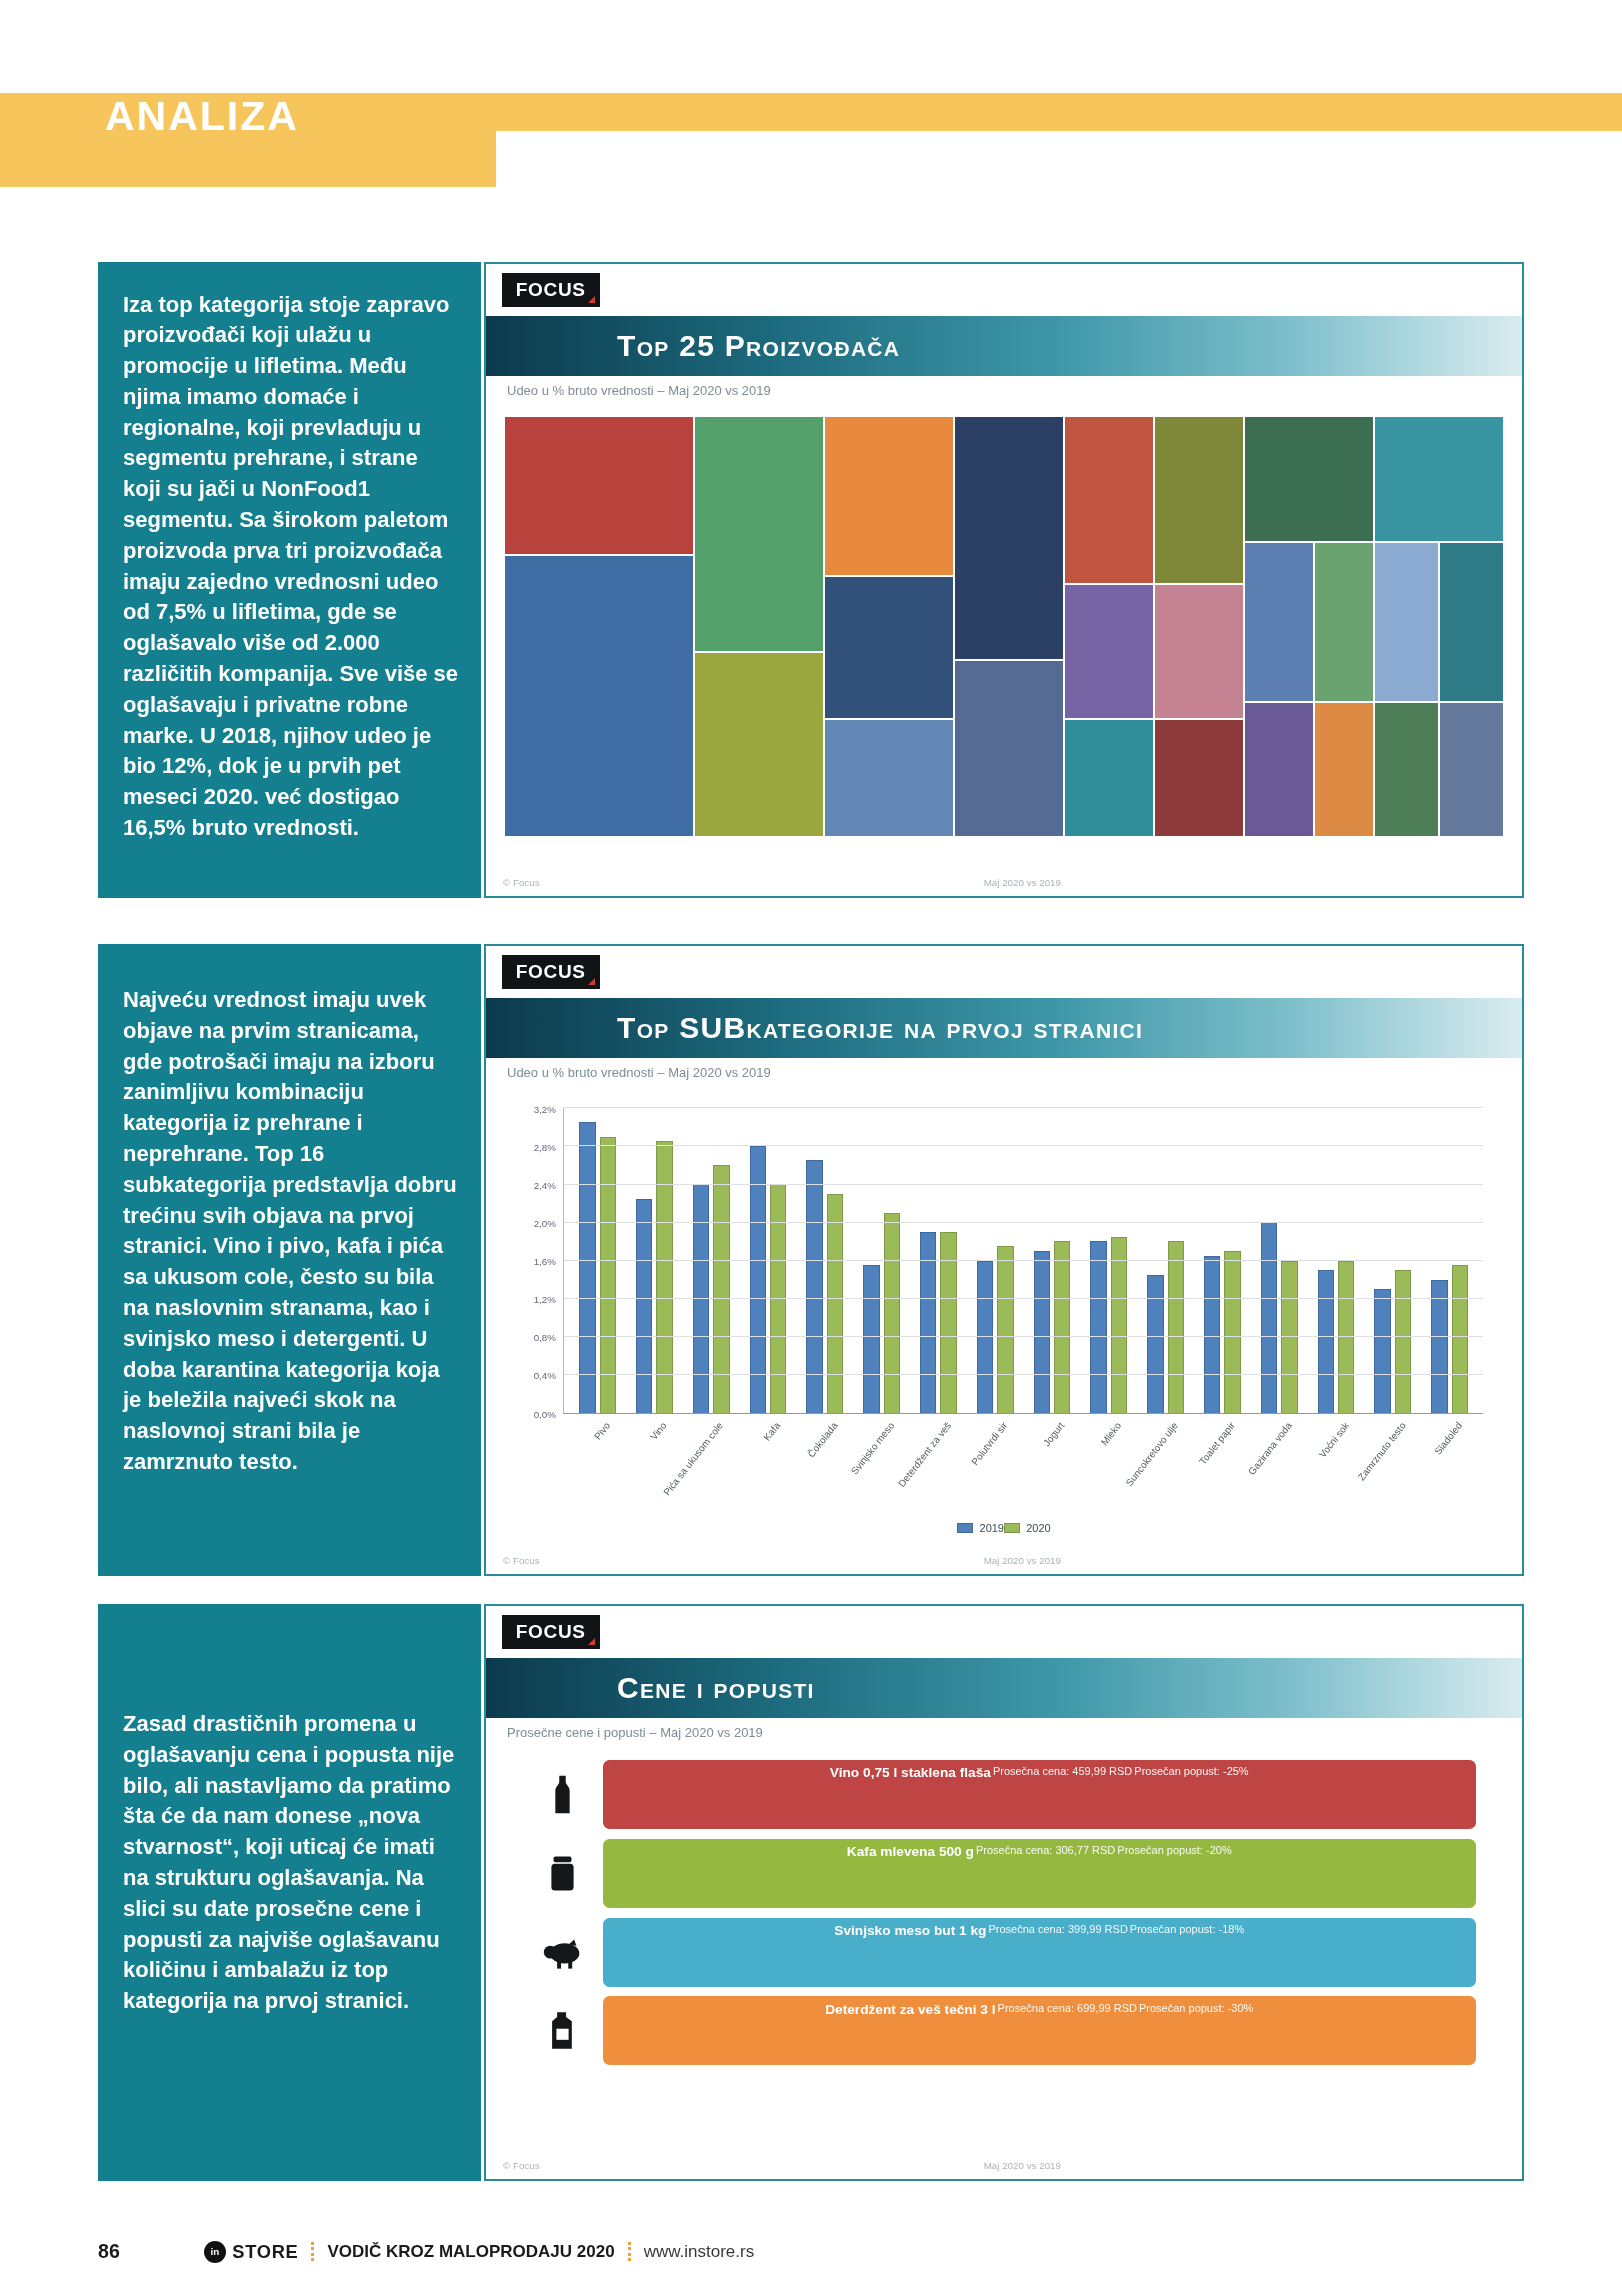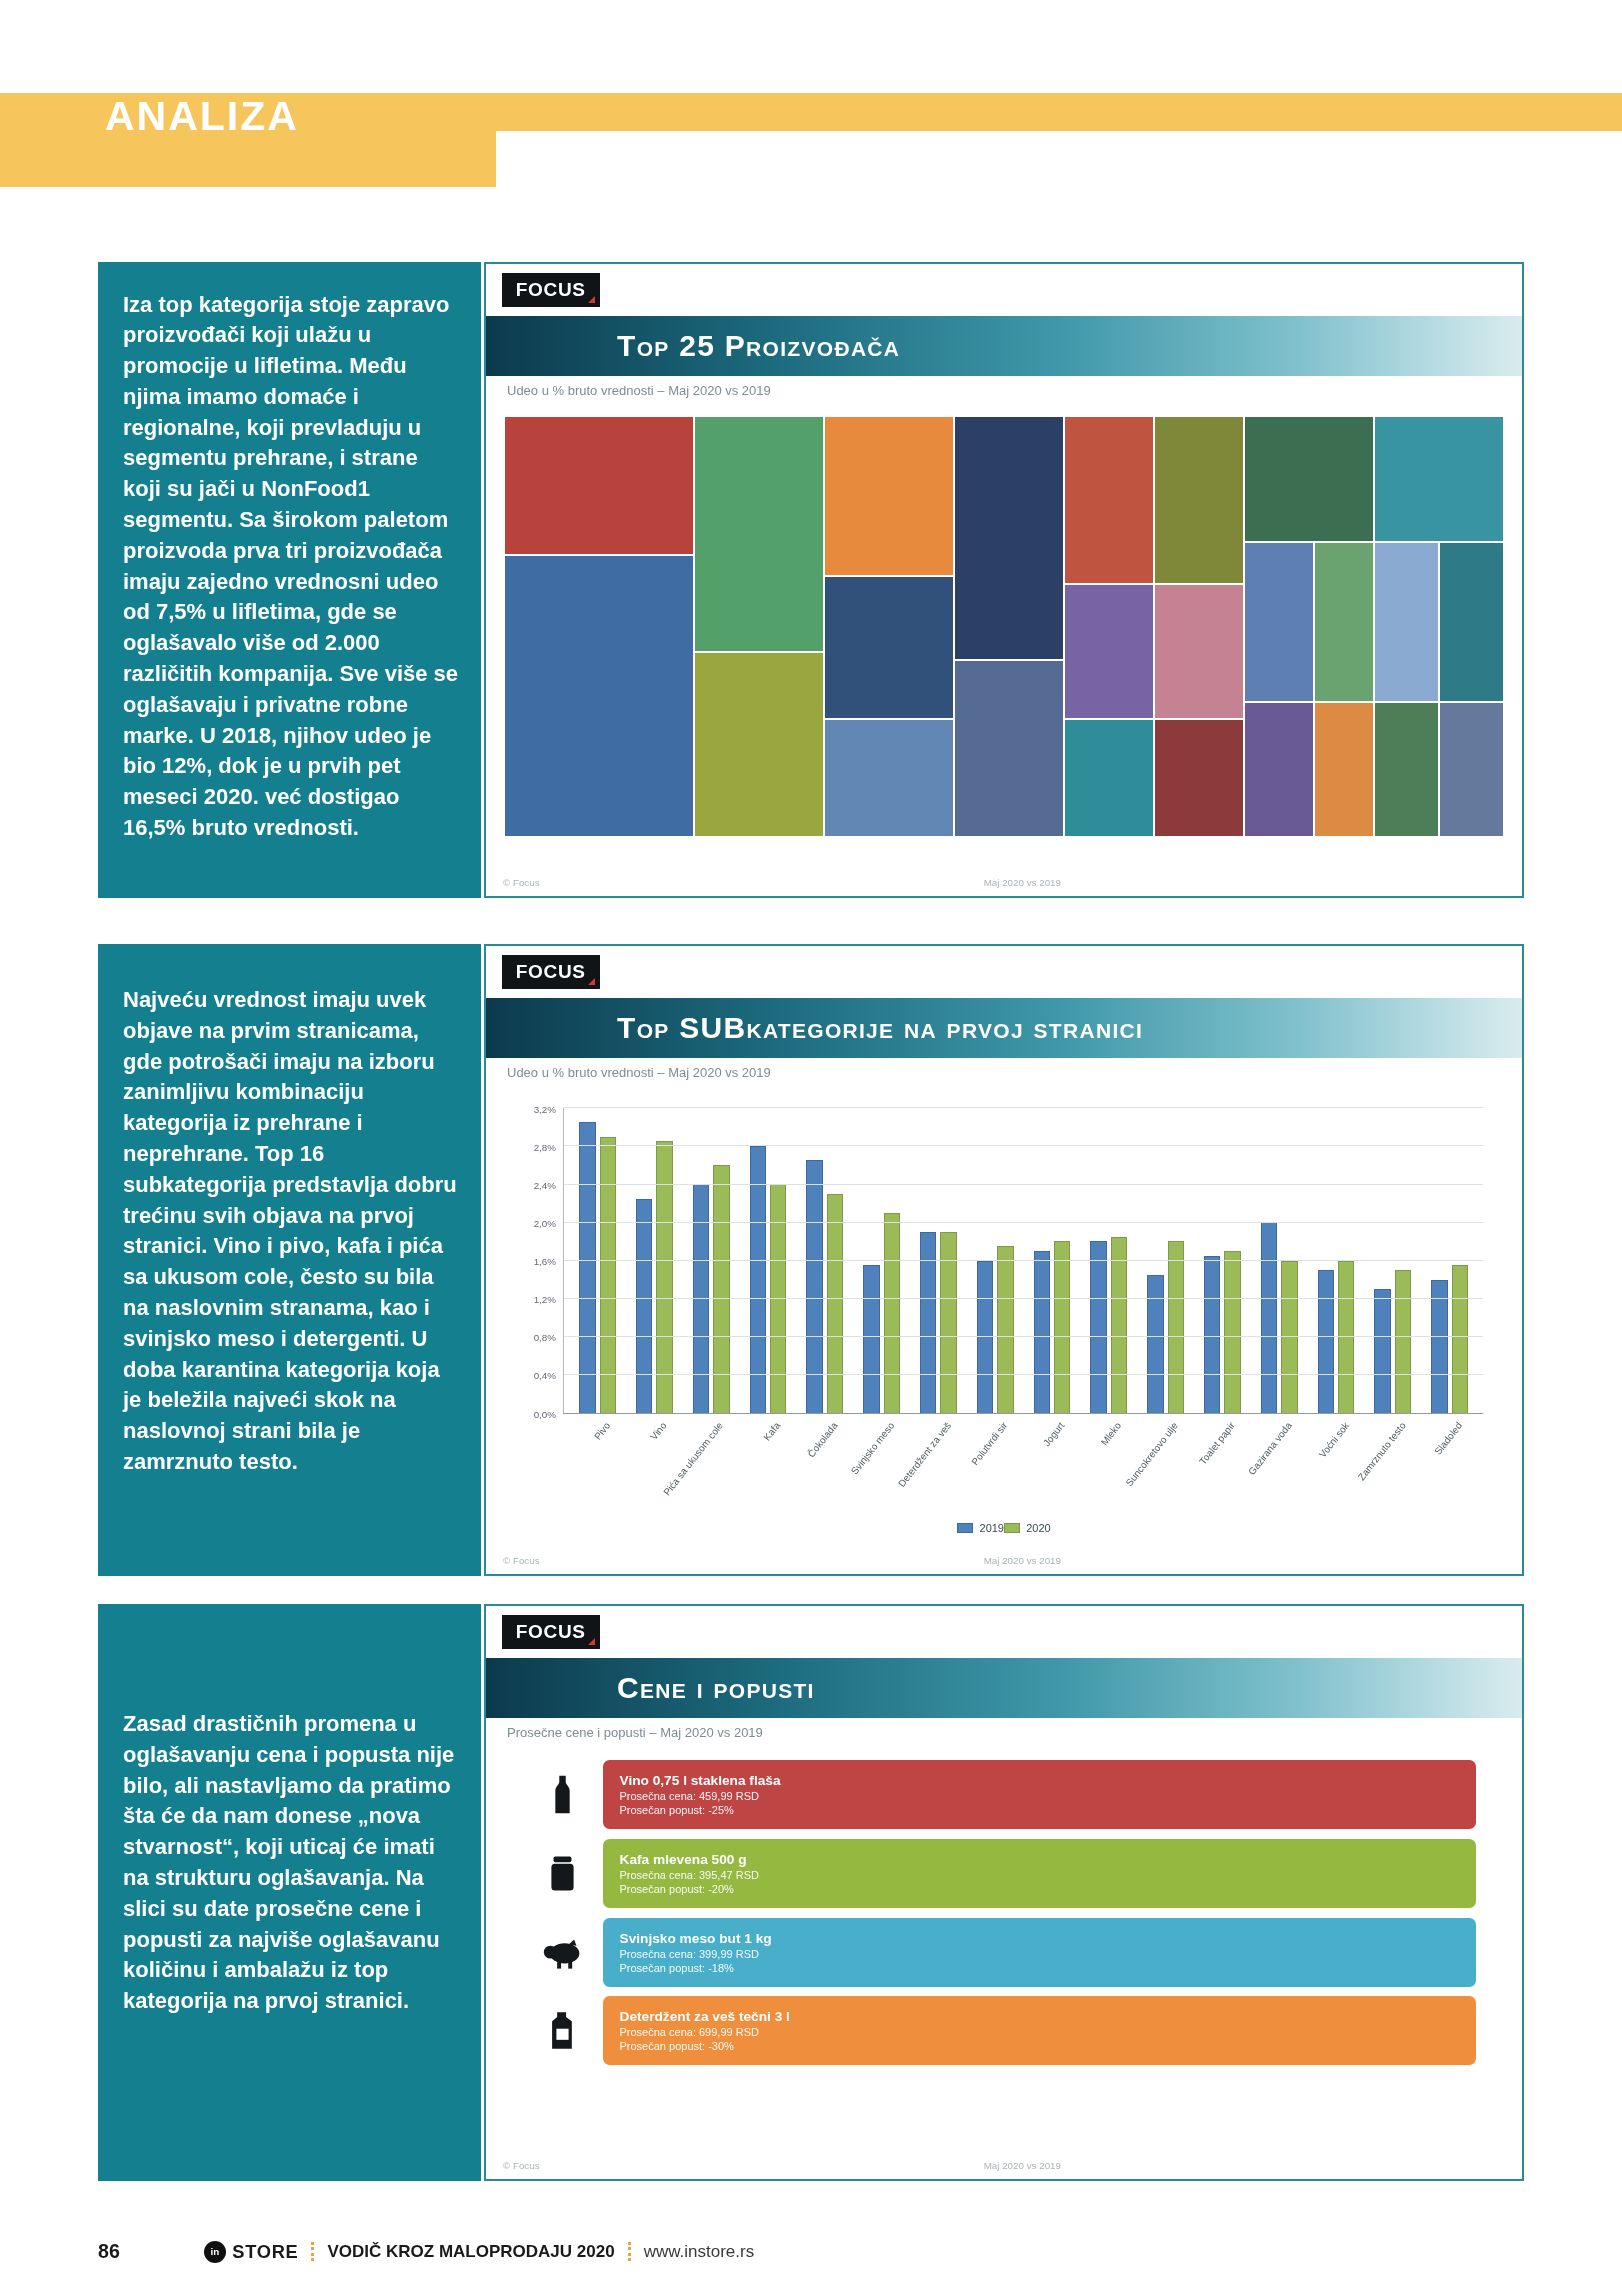--- a/index.html
+++ b/index.html
@@ -55,21 +55,21 @@
   .bar-legend { position:absolute; left:0; right:0; top:576px; display:flex; justify-content:center; font-size:11px; color:#3c4a50; }
   .legend-item { display:flex; align-items:center; gap:6.5px; }
   .legend-swatch { width:15.7px; height:9.8px; display:inline-block; border:0.7px solid rgba(0,0,0,.2); }
 
   
   .price-rows { position:absolute; left:46px; right:46px; top:154px; }
   .price-row { display:flex; align-items:center; height:69px; margin-bottom:9.8px; }
   .price-icon { flex:0 0 60px; display:flex; align-items:center; justify-content:center; }
   .price-icon svg { width:43px; height:43px; fill:#15181a; }
   .price-banner { flex:1; height:100%; margin-left:10.5px; border-radius:6.5px; padding:5.2px 17px;
-                  display:flex; flex-direction:column; justify-content:center; gap:2px; }
+                  display:flex; flex-direction:row; justify-content:center; gap:2px; }
   .pl-title { font-size:13.7px; font-weight:700; color:#ffffff; }
   .pl-sub { font-size:11px; color:rgba(255,255,255,.95); }
 
   
   .page-footer { position:absolute; left:98px; right:98px; top:2233px; height:37px; display:flex; align-items:center; color:#1a1a1a; }
   .pagenum { font-size:19.6px; font-weight:800; }
   .brandwrap { display:flex; align-items:center; margin-left:84px; }
   .logo-circle { width:22px; height:22px; border-radius:50%; background:#111; color:#fff; display:flex; align-items:center;
                  justify-content:center; font-size:9.8px; font-weight:700; margin-right:6.5px; }
   .brand-store { font-size:18.3px; font-weight:800; letter-spacing:0.7px; }
@@ -326,21 +326,21 @@
           </div>
           <div class="price-row">
             <div class="price-icon">
               <svg viewBox="0 0 24 24">
                 <rect x="7" y="2.5" width="10" height="3.2" rx="1"></rect>
                 <rect x="5.8" y="6.5" width="12.4" height="15" rx="2"></rect>
               </svg>
             </div>
             <div class="price-banner" style="background: rgb(149, 184, 65);">
               <div class="pl-title">Kafa mlevena 500 g</div>
-              <div class="pl-sub">Prosečna cena: 395,47 RSD</div>
+              <div class="pl-sub">Prosečna cena: 306,77 RSD</div>
               <div class="pl-sub">Prosečan popust: -20%</div>
             </div>
           </div>
           <div class="price-row">
             <div class="price-icon">
               <svg viewBox="0 0 24 24">
                 <ellipse cx="13.2" cy="12.5" rx="8.2" ry="5.6"></ellipse>
                 <circle cx="5.2" cy="11.8" r="3.6"></circle>
                 <rect x="9" y="16.5" width="2.2" height="4.5"></rect>
                 <rect x="15.2" y="16.5" width="2.2" height="4.5"></rect>

